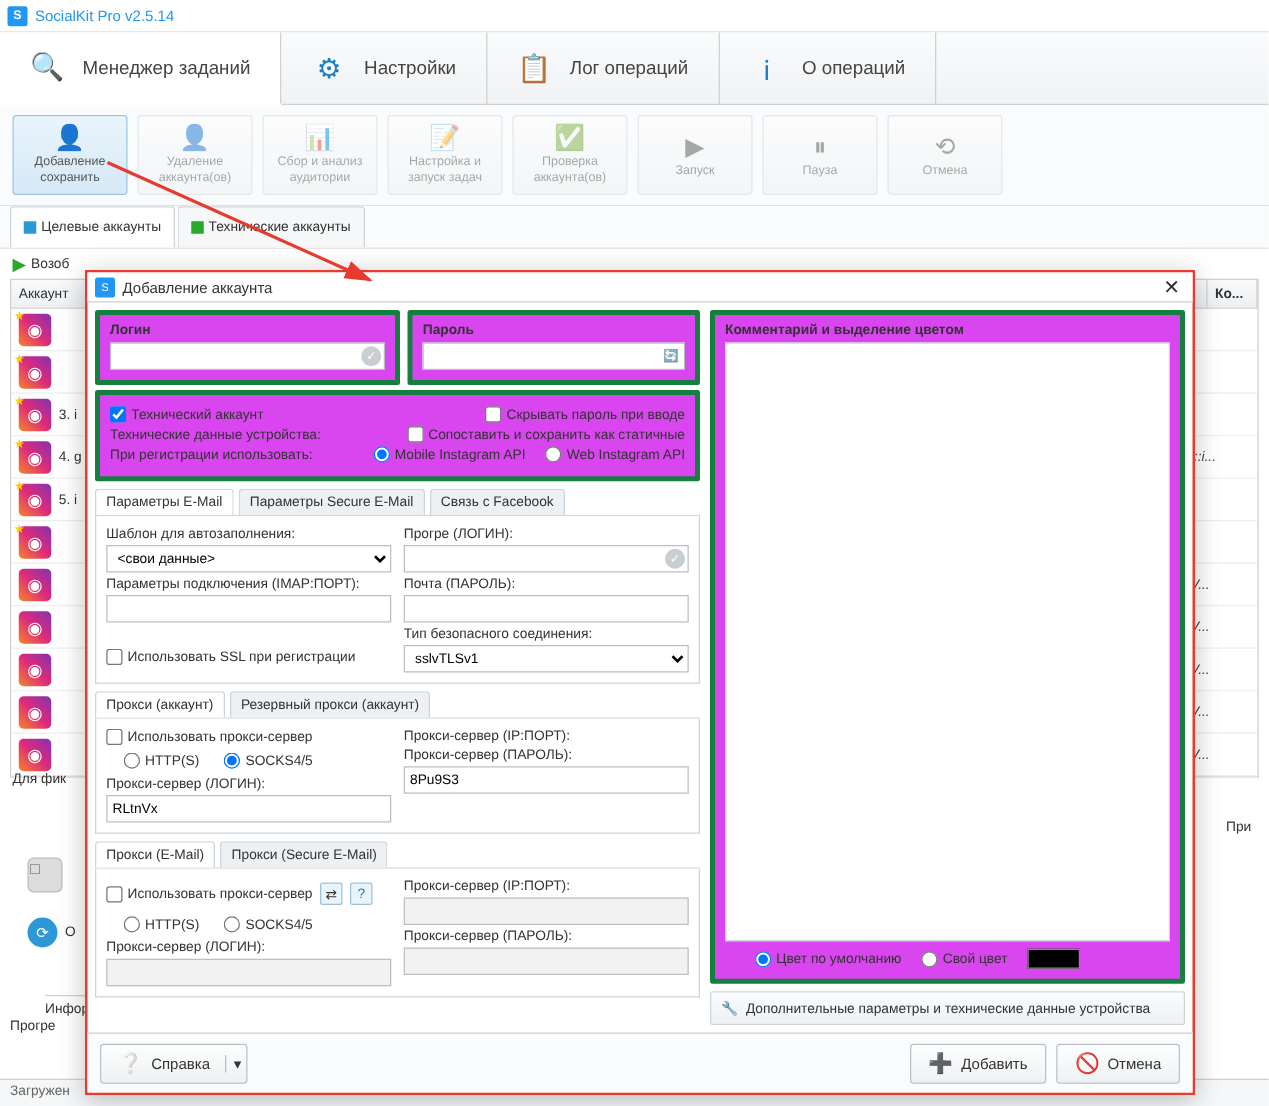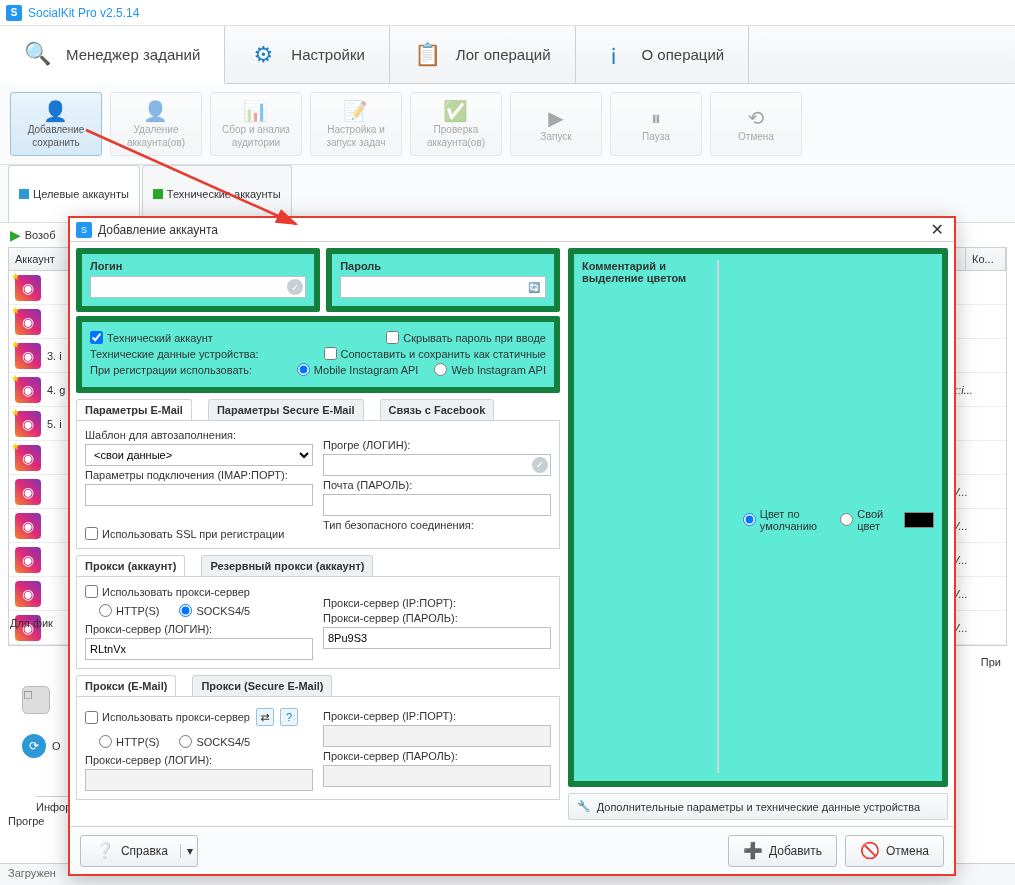--- a/index.html
+++ b/index.html
@@ -15,21 +15,21 @@
 .maintabs .mtab .micon { width: 28px; height: 28px; display:flex;align-items:center;justify-content:center; font-size:22px;}
 .maintabs .mtab span.lbl { font-size: 15px; }
 
 .toolbar { display: flex; gap: 8px; padding: 8px 10px; background: #fafbfc; border-bottom: 1px solid #e0e0e0; }
 .toolbtn { width: 92px; height: 64px; border: 1px solid #cfd4d8; border-radius: 3px; background: linear-gradient(#fdfdfd,#eef1f3); display: flex; flex-direction: column; align-items: center; justify-content: center; gap: 2px; cursor: pointer; font-size: 10px; color:#555; text-align:center; line-height:1.1;}
 .toolbtn .ticon { font-size: 20px; height:22px;}
 .toolbtn.active { background: linear-gradient(#eaf4fb,#d5e9f7); border-color:#9cc3de; }
 .toolbtn.dim { opacity: .5; }
 
 .subtabs { display: flex; padding: 0 8px; background: #fafbfc; }
-.subtab { padding: 22px 10px; border: 1px solid #cfd4d8; border-bottom: none; background: #f5f7f8; margin-right: 2px; border-radius: 3px 3px 0 0; font-size: 11px; display:flex;align-items:center;gap:4px;}
+.subtab { padding: 10px 10px; border: 1px solid #cfd4d8; border-bottom: none; background: #f5f7f8; margin-right: 2px; border-radius: 3px 3px 0 0; font-size: 11px; display:flex;align-items:center;gap:4px;}
 .subtab.active { background: #fff; }
 .sqicon{width:10px;height:10px;display:inline-block;}
 
 .actionrow { padding: 4px 10px; display:flex; gap:14px; align-items:center; font-size:11px; border-top:1px solid #e0e0e0; background:#fff;}
 .actionrow .aitem{display:flex;align-items:center;gap:4px;}
 .playicon{color:#2aa82a;font-size:14px;}
 
 .gridarea{position:relative; padding:0 8px;}
 .gridhead{display:flex; border:1px solid #d0d0d0; background:linear-gradient(#f7f9fa,#eef1f3); font-size:11px;}
 .gridhead .gh{padding:5px 6px; border-right:1px solid #d0d0d0;}
@@ -47,37 +47,37 @@
 
 .dialog { position: absolute; top: 216px; left: 68px; width: 888px; height: 660px; border: 2px solid #e63b2e; background: #fff; box-shadow: 0 4px 20px rgba(0,0,0,.25); display:flex; flex-direction:column;}
 .dialog .dtitle { height: 24px; background:#fff; border-bottom:1px solid #d0d0d0; display:flex;align-items:center;padding:0 6px; font-size:12px;}
 .dialog .dtitle .dicon{width:16px;height:16px;background:#2196F3;border-radius:2px;margin-right:6px;display:flex;align-items:center;justify-content:center;color:#fff;font-size:9px;}
 .dialog .dtitle .dclose{margin-left:auto;font-size:16px;cursor:pointer;padding:0 4px;}
 
 .dbody{flex:1;display:flex;gap:8px;padding:6px;overflow:hidden;}
 .dleft{width:484px;display:flex;flex-direction:column;gap:4px;}
 .dright{flex:1;display:flex;flex-direction:column;}
 
-.fieldgrp{border:6px solid #15803d;border-radius:2px;padding:6px 8px 8px;background:#5eead4;}
+.fieldgrp{border:4px solid #15803d;border-radius:2px;padding:6px 8px 8px;background:#d946ef;}
 .fieldgrp legend,.fieldgrp .grptitle{font-weight:bold;font-size:11px;margin-bottom:4px;}
 .row{display:flex;gap:6px;align-items:center;margin:3px 0;font-size:11px;}
 .lbl{font-size:11px;}
 input[type=text],input[type=password],select{height:22px;border:1px solid #b8c0c6;padding:0 4px;font-size:11px;background:#fff;}
 input[type=text].withicon{padding-right:22px;}
 .inputwrap{position:relative;display:inline-block;}
 .inputwrap .endicon{position:absolute;right:3px;top:3px;width:16px;height:16px;border-radius:50%;display:flex;align-items:center;justify-content:center;font-size:10px;}
 .chk{display:flex;align-items:center;gap:4px;font-size:11px;}
 input[type=checkbox],input[type=radio]{margin:0;}
 
 .tabstrip{display:flex;border-bottom:1px solid #cfd4d8;margin-top:2px;}
-.tabstrip .tab{padding:4px 8px;border:1px solid #cfd4d8;border-bottom:none;background:#eef1f3;margin-right:16px;border-radius:3px 3px 0 0;font-size:11px;font-weight:bold;cursor:pointer;}
+.tabstrip .tab{padding:4px 8px;border:1px solid #cfd4d8;border-bottom:none;background:#eef1f3;margin-right:4px;border-radius:3px 3px 0 0;font-size:11px;font-weight:normal;cursor:pointer;}
 .tabstrip .tab.active{background:#fff;}
 .tabbody{border:1px solid #cfd4d8;border-top:none;padding:8px;background:#fff;}
 
-.twocol{display:flex;gap:10px;align-items:center;}
+.twocol{display:flex;gap:10px;}
 .twocol .col{flex:1;display:flex;flex-direction:column;gap:3px;}
 
 .commentbox{flex:1;border:1px solid #cfd4d8;background:#fff;}
 .colorrow{display:flex;align-items:center;gap:16px;margin-top:6px;font-size:11px;padding-left:24px;}
 .colorswatch{width:42px;height:16px;border:1px solid #888;background:#000;}
 
 .extraparams{margin-top:6px;border:1px solid #cfd4d8;background:linear-gradient(#fafbfc,#eef1f3);padding:6px 8px;font-size:11px;display:flex;align-items:center;gap:6px;cursor:pointer;border-radius:2px;}
 
 .dfooter{height:48px;border-top:1px solid #d0d0d0;display:flex;align-items:center;padding:0 10px;gap:8px;background:#fafbfc;}
 .btn{height:32px;border:1px solid #b8c0c6;border-radius:3px;background:linear-gradient(#fdfdfd,#eef1f3);display:flex;align-items:center;padding:0 14px;gap:6px;font-size:12px;cursor:pointer;}
@@ -174,21 +174,21 @@
       <span class="playicon">▶</span>
       <span>Возоб</span>
     </div>
 </div>
 
 <div class="gridarea">
   <div class="gridhead">
     <div class="gh" style="width:60px;">Аккаунт</div>
     <div class="gh" style="flex:1;"></div>
     <div class="gh" style="width:40px;">ции</div>
-    <div class="gh" style="width:40px;">Ко...</div>
+    <div class="gh" style="width:40px;font-weight:bold;">Ко...</div>
   </div>
   <div class="gridbody" id="gridbody">
       <div class="gridrow">
         <div class="igicon star">◉</div>
         <div class="acclabel"></div>
         <div class="cellr">
           <span>02</span>
           <span style="width:34px;"></span>
         </div>
       </div>
@@ -379,20 +379,21 @@
                   <input type="checkbox" style="">
                   <span>Использовать SSL при регистрации</span>
                 </label>
             </div>
             <div class="col">
               <span class="lbl">Прогре (ЛОГИН):</span>
               <div class="inputwrap"><input type="text" class="withicon" style="width: 100%;"><span class="endicon" style="background:#c8cfd3;color:#fff;">✓</span></div>
               <span class="lbl">Почта (ПАРОЛЬ):</span>
               <input type="text" style="">
               <span class="lbl">Тип безопасного соединения:</span>
+              <select><option>sslvTLSv1</option></select>
             </div>
           </div>
         </div>
       </div>
 
       <div>
         <div class="tabstrip">
           <div class="tab active">Прокси (аккаунт)</div>
           <div class="tab">Резервный прокси (аккаунт)</div>
         </div>
@@ -459,21 +460,21 @@
               <input type="text" disabled="" style="background: rgb(242, 242, 242);">
               <span class="lbl">Прокси-сервер (ПАРОЛЬ):</span>
               <input type="text" disabled="" style="background: rgb(242, 242, 242);">
             </div>
           </div>
         </div>
       </div>
     </div>
 
     <div class="dright">
-      <div class="fieldgrp" style="flex:1;display:flex;flex-direction:row;">
+      <div class="fieldgrp" style="flex:1;display:flex;flex-direction:column;">
         <div class="grptitle">Комментарий и выделение цветом</div>
         <div class="commentbox"></div>
         <div class="colorrow">
           <label class="chk">
               <input type="radio" name="clr" checked="" style="">
               <span>Цвет по умолчанию</span>
             </label>
           <label class="chk">
               <input type="radio" name="clr" style="">
               <span>Свой цвет</span>

